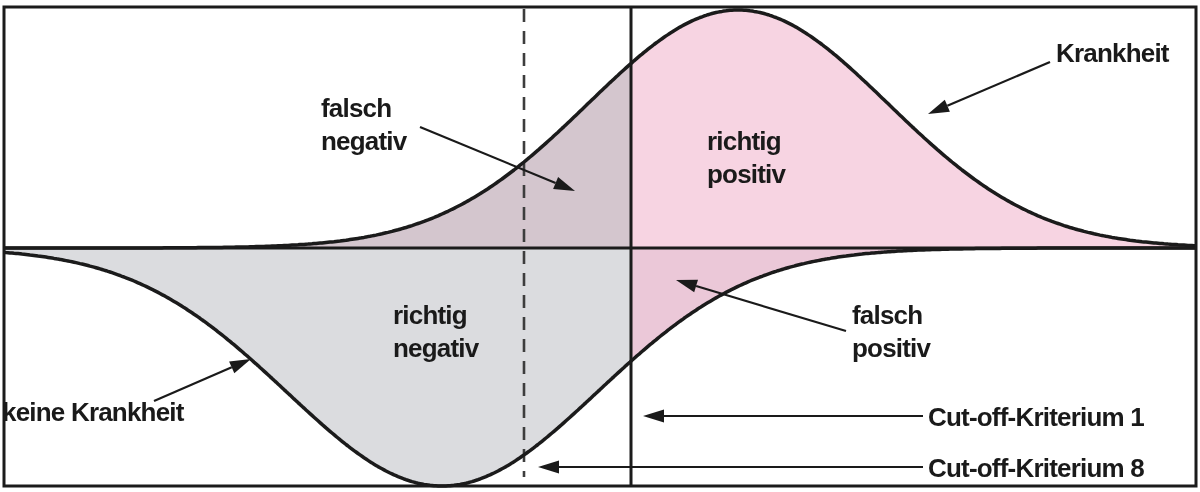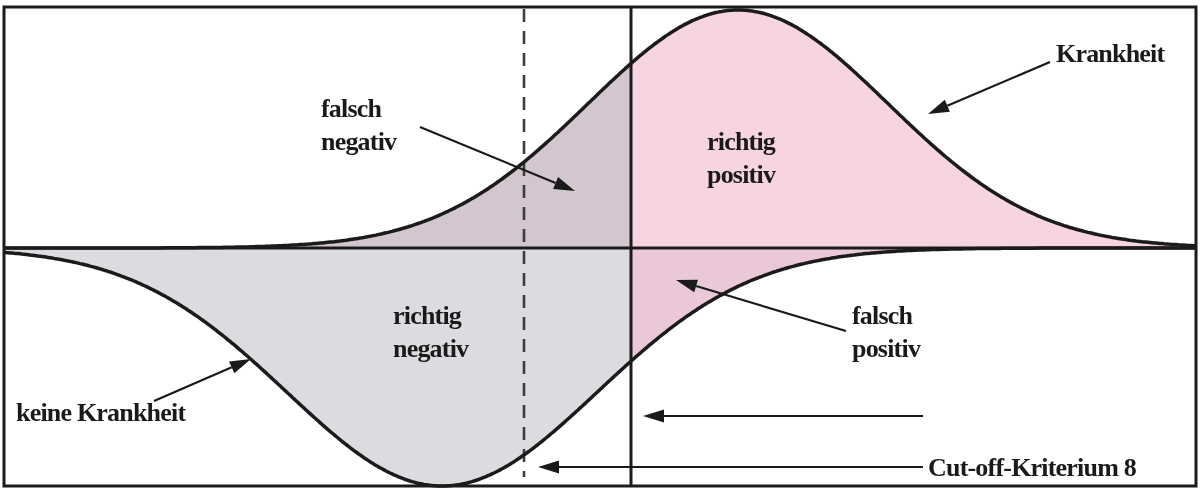--- a/index.html
+++ b/index.html
@@ -12,28 +12,27 @@
   }
   #diagram-svg{position:absolute;left:0;top:0;}
   .lbl{
     position:absolute;
     color:#1a1a1a;
     font-weight:bold;
     font-size:26px;
     line-height:33px;
     letter-spacing:-0.8px;
     white-space:nowrap;
-    font-family:Liberation Serif, serif;
   }
   .lbl span{display:block;}
   #lbl-falsch-negativ {left:321px;top:92px;}
   #lbl-richtig-positiv{left:707px;top:125px;}
   #lbl-richtig-negativ{left:393px;top:299px;}
   #lbl-falsch-positiv {left:852px;top:299px;}
-  #lbl-keine-krankheit{left:16px; top:399px;line-height:27px;text-align:right;}
+  #lbl-keine-krankheit{left:2px; top:399px;line-height:27px;text-align:right;}
   #lbl-krankheit      {left:1056px;top:40px;line-height:27px;}
   #lbl-cutoff-1       {left:928px;top:404px;line-height:26px;}
   #lbl-cutoff-2       {left:928px;top:455px;line-height:26px;}
 </style>
 </head>
 <body>
 
 <div id="figure">
 
   <svg id="diagram-svg" width="1200" height="492" viewBox="0 0 1200 492">
@@ -78,16 +77,17 @@
 
   <div class="lbl" id="lbl-falsch-positiv">
     <span>falsch</span>
     <span>positiv</span>
   </div>
 
   <div class="lbl" id="lbl-keine-krankheit">keine Krankheit</div>
 
   <div class="lbl" id="lbl-krankheit">Krankheit</div>
 
+  <div class="lbl" id="lbl-cutoff-1">Cut-off-Kriterium 1</div>
 
   <div class="lbl" id="lbl-cutoff-2">Cut-off-Kriterium 8</div>
 
 </div>
 
 </body></html>

